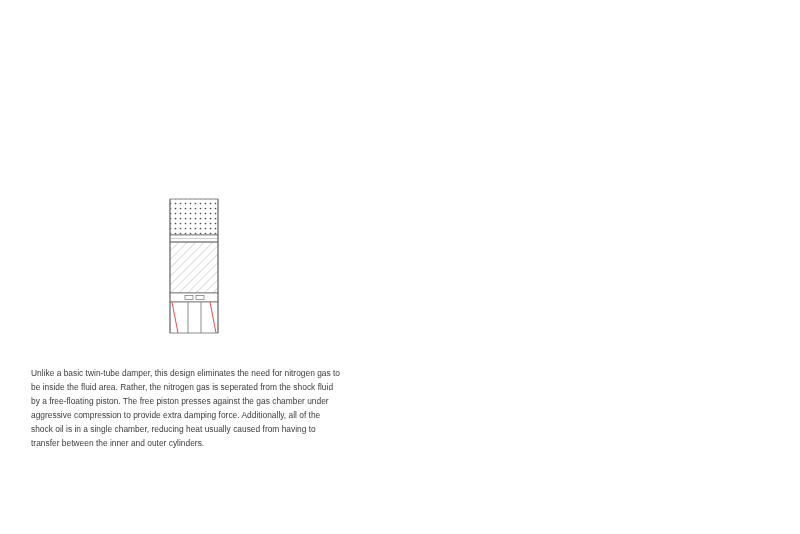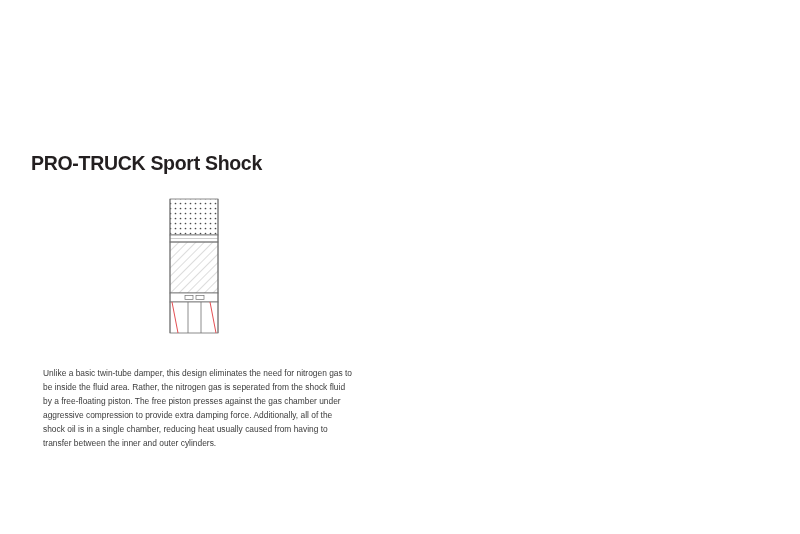--- a/index.html
+++ b/index.html
@@ -56,32 +56,31 @@
   .col-left .figure { left: 148px; }
 
   .body-text {
     position: absolute;
     top: 366px;
     font-size: 8.4px;
     line-height: 14.1px;
     color: #3b3b3b;
     letter-spacing: 0.01px;
   }
-  .col-left .body-text { left: 31px; width: 310px; margin-left: 12px; }
+  .col-left .body-text { left: 31px; width: 310px; }
 
   svg { display: block; }
 </style>
 </head>
 <body>
 
 <div class="page">
   <div class="columns">
 
     <div class="col col-left">
-      <div class="heading">PRO-TRUCK Sport Shock</div>
 
       <div class="figure">
         <svg width="110" height="140" viewBox="0 0 110 140" xmlns="http://www.w3.org/2000/svg">
           <defs>
             <pattern id="hatchL" width="6" height="6" patternTransform="rotate(45)" patternUnits="userSpaceOnUse">
               <line x1="0" y1="0" x2="0" y2="6" stroke="#8d8d8d" stroke-width="0.6"></line>
             </pattern>
             <pattern id="dotsL" width="5" height="5" patternUnits="userSpaceOnUse">
               <circle cx="2.5" cy="2.5" r="0.85" fill="#4a4a4a"></circle>
             </pattern>

